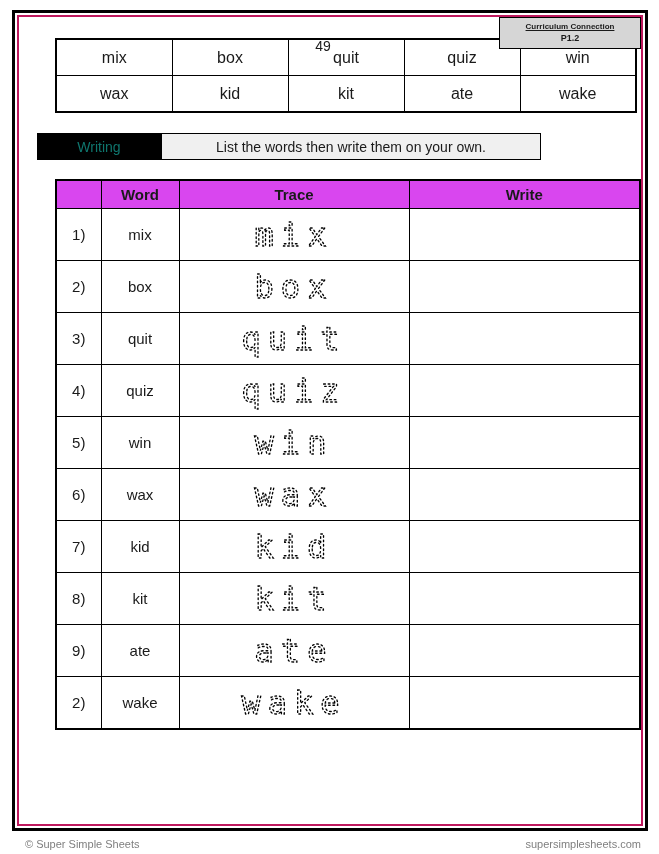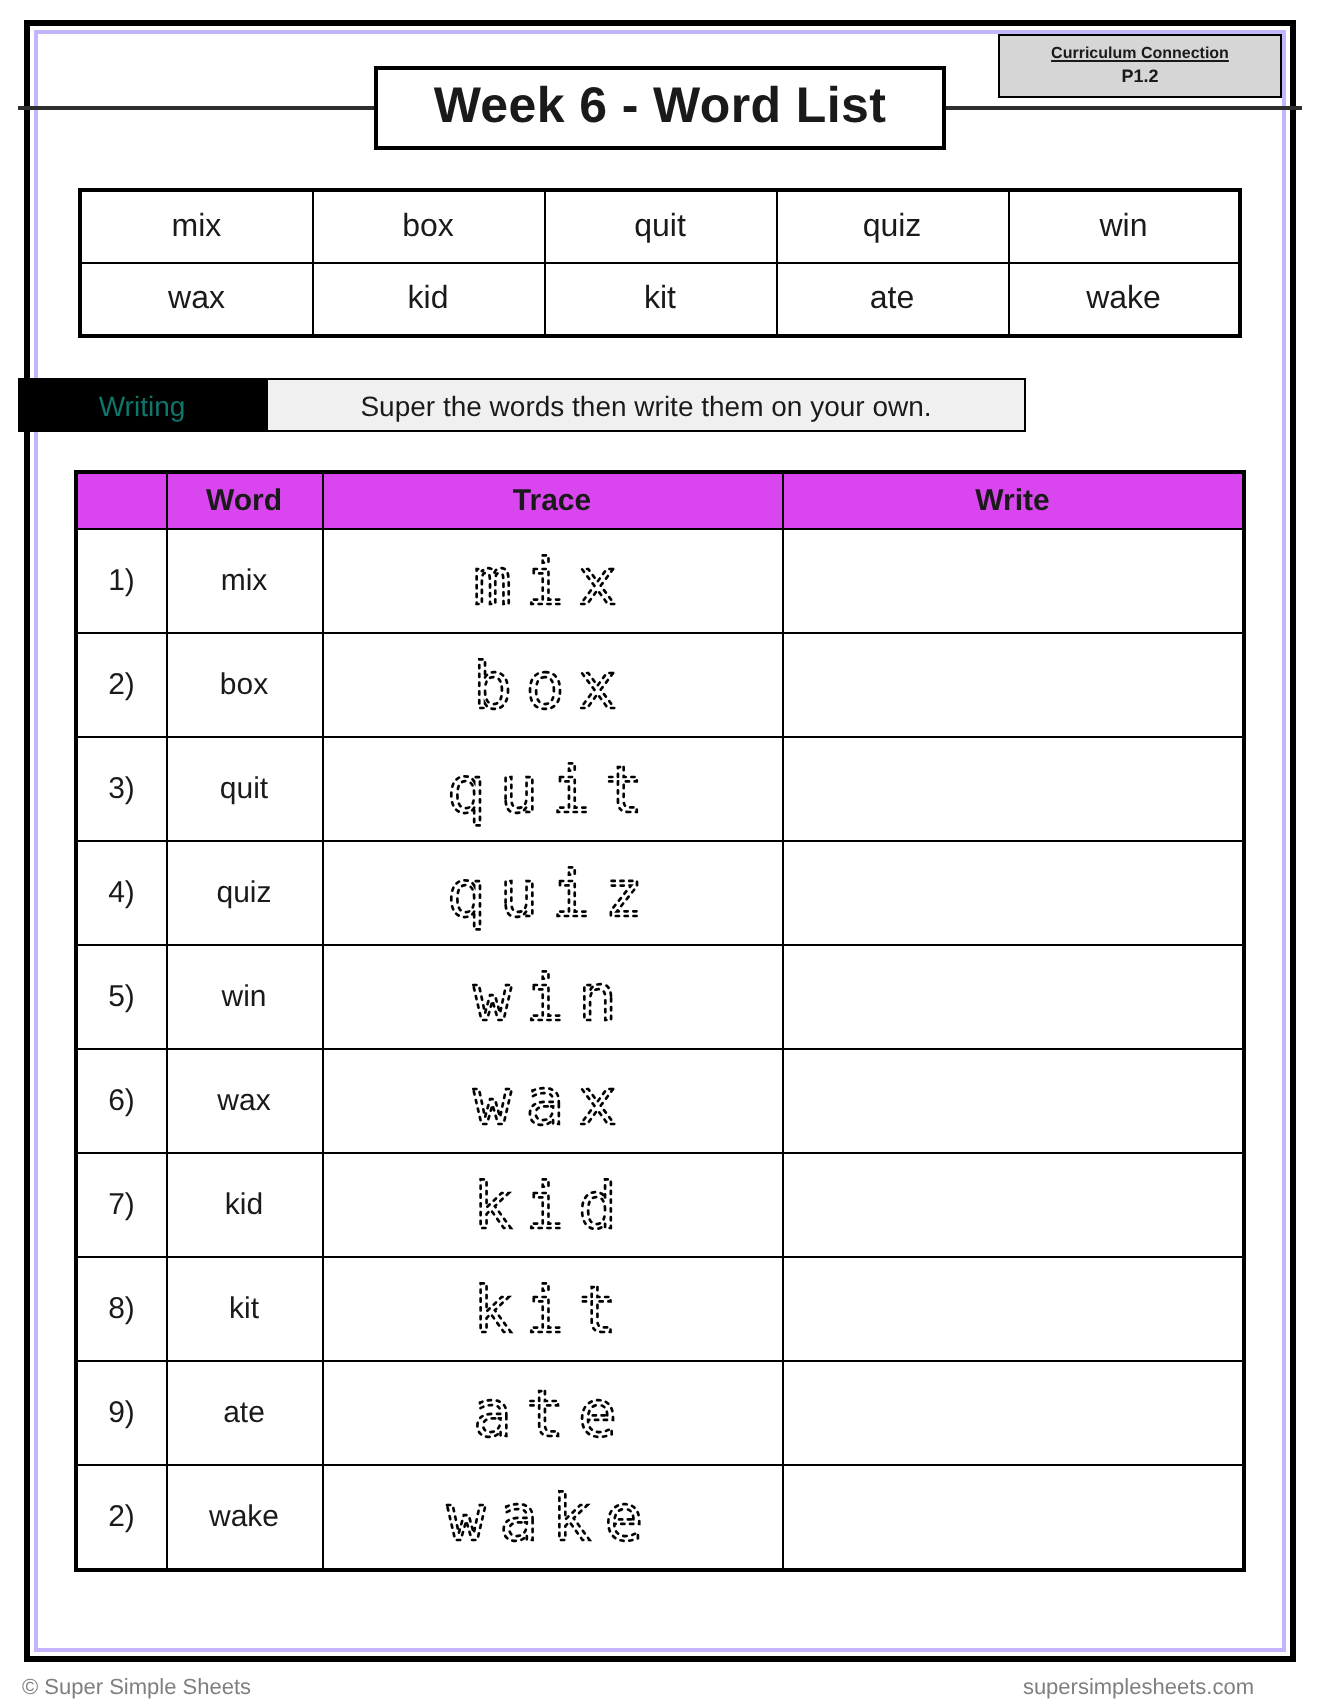--- a/index.html
+++ b/index.html
@@ -20,24 +20,24 @@
     width: 636px;
     height: 821px;
     border: 3px solid #000;
     padding: 2px;
     box-sizing: border-box;
     background: #fff;
   }
   .page-inner {
     width: 100%;
     height: 100%;
-    border: 2px solid #c4b5fd;
+    border: 2px solid #be185d;
     box-sizing: border-box;
     position: relative;
-    padding: 0 8px;
+    padding: 0 36px;
   }
   
   .curriculum-box {
     position: absolute;
     top: 0;
     right: 0;
     width: 142px;
     border: 1px solid #000;
     background: #d6d6d6;
     text-align: center;
@@ -173,21 +173,21 @@
     fill: none;
     stroke: #000;
     stroke-width: 1.35;
     stroke-dasharray: 1.6 2.8;
     stroke-linecap: round;
   }
   
   .footer {
     position: absolute;
     top: 838px;
-    left: 11px;
+    left: 25px;
     width: 616px;
     display: flex;
     justify-content: space-between;
     font-size: 11px;
     color: #7f7f7f;
   }
 </style>
 </head>
 <body>
 
@@ -195,23 +195,20 @@
   <div class="page-inner">
 
     <div class="curriculum-box">
       <span class="curriculum-title">Curriculum Connection</span>
       <span class="curriculum-code">P1.2</span>
     </div>
 
     <div class="page-number">49</div>
 
 
-    <div class="title-band">
-      <div class="title-box">Week 6 - Word List</div>
-    </div>
 
     <table class="word-bank">
       <tbody>
         <tr>
           <td>mix</td>
           <td>box</td>
           <td>quit</td>
           <td>quiz</td>
           <td>win</td>
         </tr>
@@ -220,21 +217,21 @@
           <td>kid</td>
           <td>kit</td>
           <td>ate</td>
           <td>wake</td>
         </tr>
       </tbody>
     </table>
 
     <div class="writing-bar">
       <div class="section-label">Writing</div>
-      <div class="instruction-box">Super the words then write them on your own.</div>
+      <div class="instruction-box">List the words then write them on your own.</div>
     </div>
 
     <table class="trace-table">
       <colgroup>
         <col class="col-num">
           <col class="col-word">
           <col class="col-trace">
           <col class="col-write">
       </colgroup>
       <thead>

